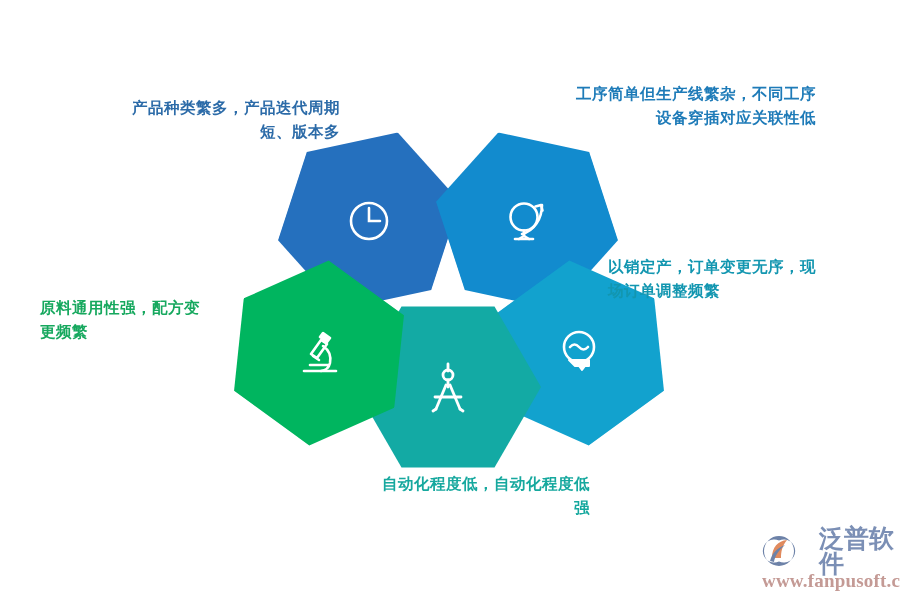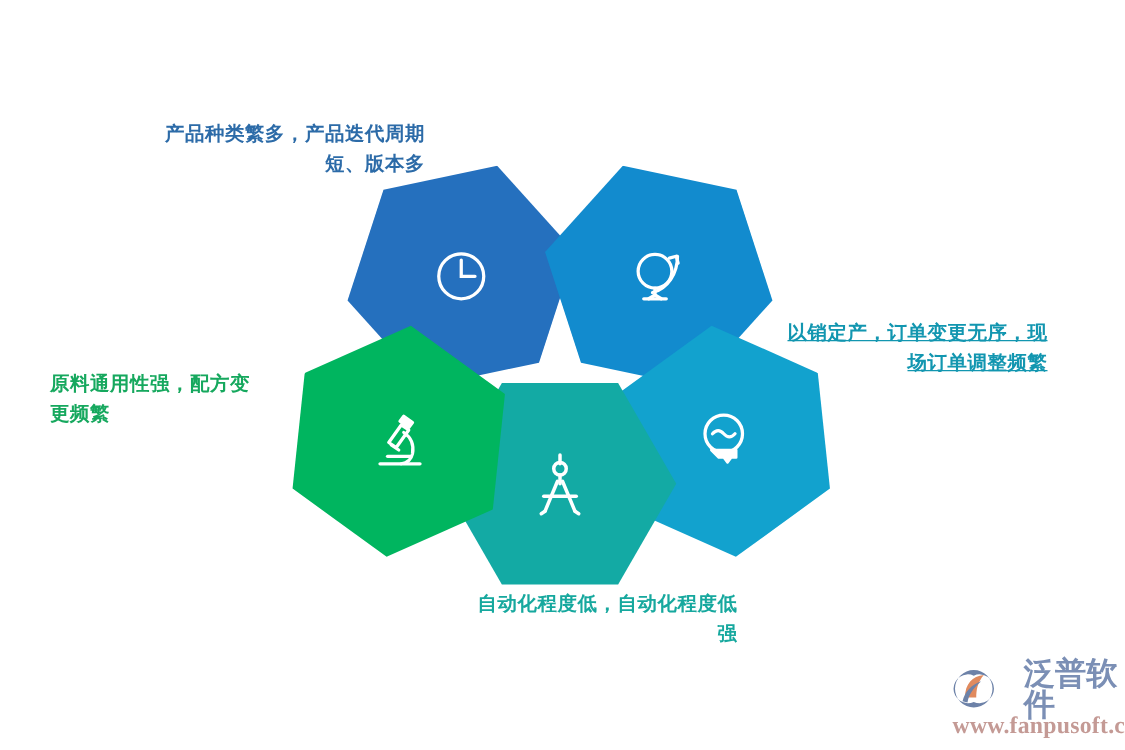--- a/index.html
+++ b/index.html
@@ -62,21 +62,21 @@
   .label {
     position: absolute;
     font-size: 15.5px;
     font-weight: bold;
     line-height: 1.55;
     letter-spacing: 0.5px;
     white-space: pre-line;
   }
   .label-tl { left: 60px;  top: 96px;  width: 280px; text-align: right; color: #2C6BA8; }
   .label-tr { left: 516px; top: 82px;  width: 300px; text-align: right; color: #1E7BB8; }
-  .label-r  { left: 608px; top: 255px; width: 230px; text-align: right; color: #1296B0; text-decoration: underline; }
+  .label-r  { left: 608px; top: 255px; width: 230px; text-align: left; color: #1296B0; }
   .label-l  { left: 40px;  top: 296px; width: 218px; text-align: left; color: #16A85E; }
   .label-b  { left: 300px; top: 472px; width: 290px; text-align: right; color: #16A89E; }
 
   
   #logo {
     position: absolute;
     left: 762px;
     top: 534px;
     width: 132px;
     height: 56px;
@@ -181,20 +181,22 @@
           </svg>
         </span>
       </div>
     </div>
 
   </div>
 
   <div class="label label-tl">产品种类繁多，产品迭代周期
 短、版本多</div>
 
+  <div class="label label-tr">工序简单但生产线繁杂，不同工序
+设备穿插对应关联性低</div>
 
   <div class="label label-r">以销定产，订单变更无序，现
 场订单调整频繁</div>
 
   <div class="label label-b">自动化程度低，自动化程度低
 强</div>
 
   <div class="label label-l">原料通用性强，配方变
 更频繁</div>
 

